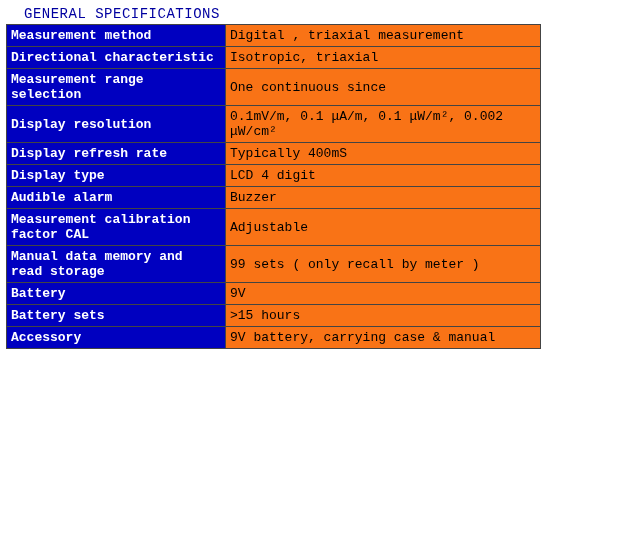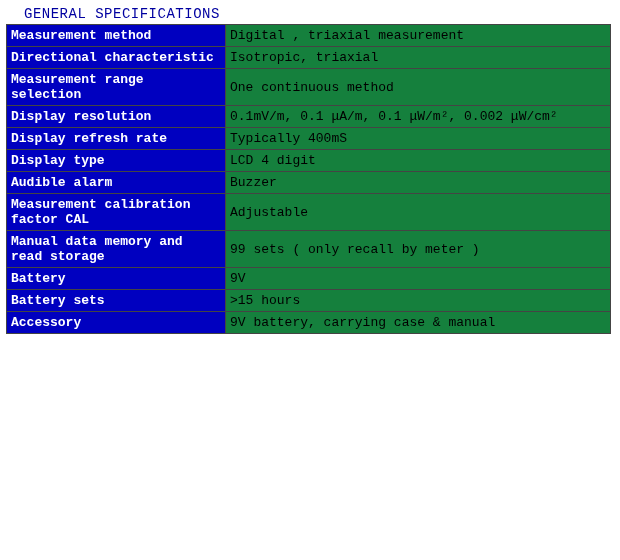--- a/index.html
+++ b/index.html
@@ -14,39 +14,39 @@
   }
   .title {
     color: #0000a0;
     font-size: 14px;
     margin-bottom: 2px;
     letter-spacing: 0.5px;
     margin-left: 18px;
   }
   table {
     border-collapse: collapse;
-    width: 605px;
+    width: 535px;
     table-layout: fixed;
     border-radius: 21px;
   }
   td {
     border: 1px solid #444;
     padding: 3px 4px;
     vertical-align: middle;
     word-wrap: break-word;
   }
   td.lbl {
     background: #0000c0;
     color: #fff;
     font-weight: bold;
     width: 210px;
     font-size: 13px;
   }
   td.val {
-    background: #15803d;
+    background: #f97316;
     color: #000;
     font-size: 13px;
     margin-top: 28px;
   }
 </style>
 </head>
 <body>
 
 <div class="title">GENERAL SPECIFICATIONS</div>
 
@@ -55,21 +55,21 @@
     <tr>
         <td class="lbl">Measurement method</td>
         <td class="val">Digital , triaxial measurement</td>
       </tr>
     <tr>
         <td class="lbl">Directional characteristic</td>
         <td class="val">Isotropic, triaxial</td>
       </tr>
     <tr>
         <td class="lbl">Measurement range selection</td>
-        <td class="val">One continuous method</td>
+        <td class="val">One continuous since</td>
       </tr>
     <tr>
         <td class="lbl">Display resolution</td>
         <td class="val">0.1mV/m, 0.1 μA/m, 0.1 μW/m², 0.002 μW/cm²</td>
       </tr>
     <tr>
         <td class="lbl">Display refresh rate</td>
         <td class="val">Typically 400mS</td>
       </tr>
     <tr>

